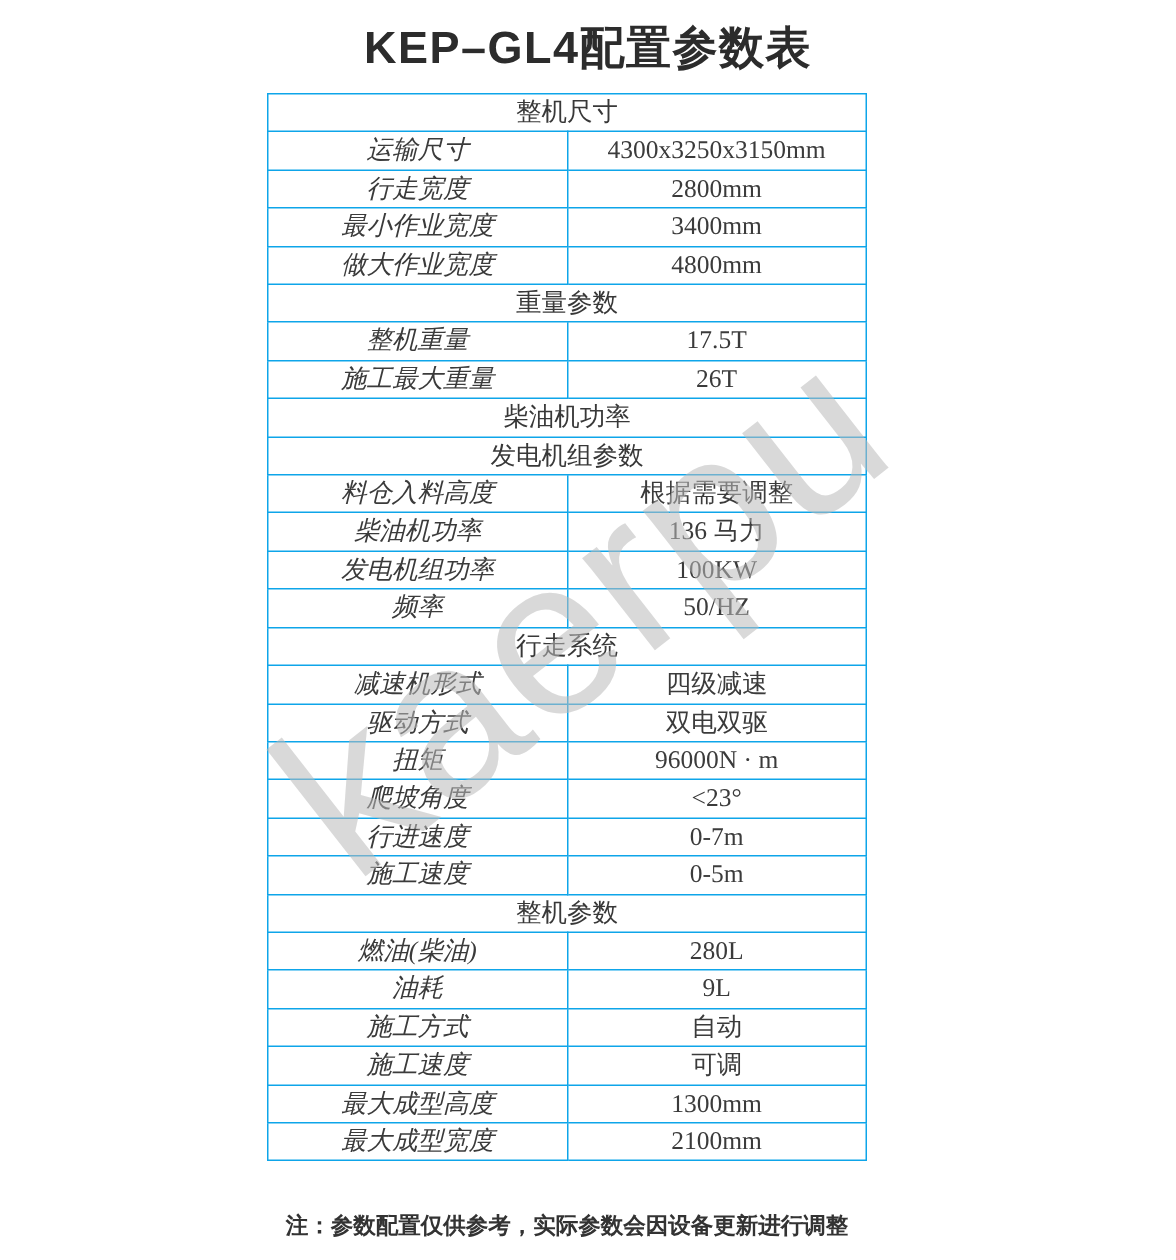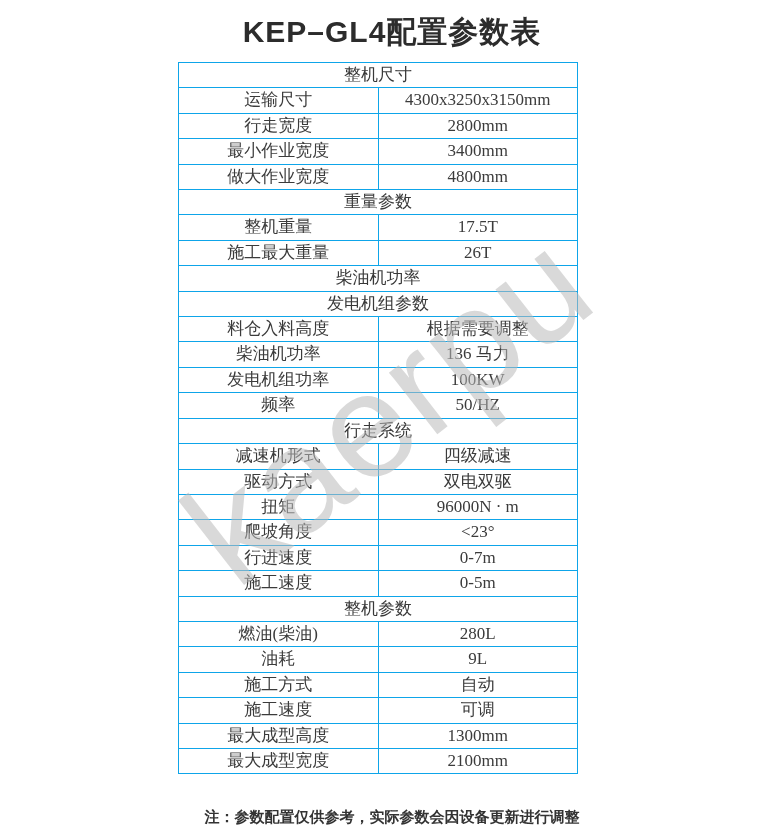--- a/index.html
+++ b/index.html
@@ -50,20 +50,21 @@
     color: #3b3b3b;
     white-space: nowrap;
     overflow: hidden;
   }
   .spec-table td.section-cell {
     font-size: 17px;
     color: #383838;
   }
   .spec-table td.label-cell {
     width: 172px;
+    font-style: italic;
   }
   .spec-table td.value-cell {
     width: 228px;
   }
   .watermark {
     position: absolute;
     left: 68px;
     top: 298px;
     width: 640px;
     height: 220px;
@@ -76,21 +77,21 @@
     font-weight: 400;
     letter-spacing: 2px;
     color: rgba(186, 186, 186, 0.55);
     z-index: 2;
     pointer-events: none;
     user-select: none;
   }
   .footnote {
     position: absolute;
     top: 808px;
-    left: 192px;
+    left: 178px;
     width: 400px;
     text-align: center;
     font-family: "Liberation Sans", sans-serif;
     font-size: 15px;
     font-weight: 700;
     color: #333333;
     white-space: nowrap;
     z-index: 1;
   }
 </style>

